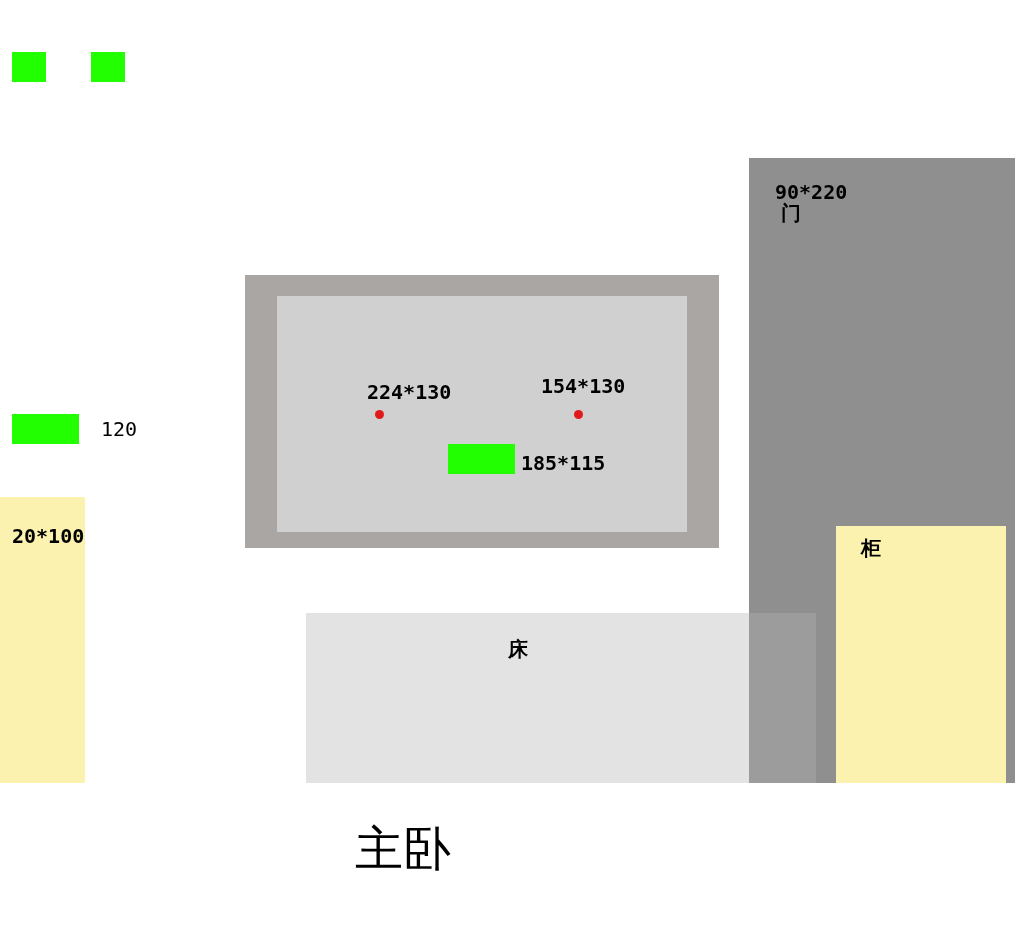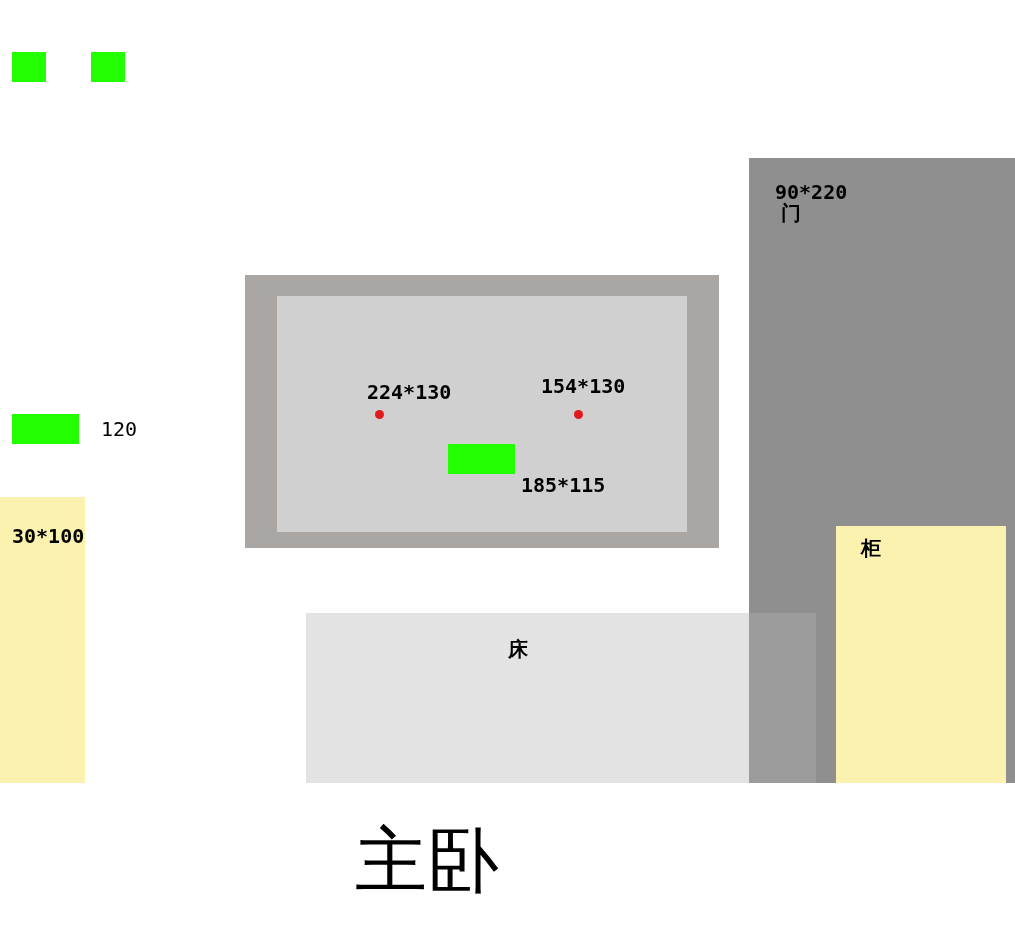--- a/index.html
+++ b/index.html
@@ -12,46 +12,46 @@
     .abs { position: absolute; }
     .lbl { font-size: 20px; font-weight: bold; white-space: nowrap; line-height: 1; }
     .green { background: #22ff00; }
     .door { background: #8f8f8f; }
     .cabinet { background: #fbf2b0; }
     .bed { background: #e3e3e3; }
     .overlap { background: #9c9c9c; }
     .tv-frame { background: #aaa6a4; }
     .tv-inner { background: #d0d0d0; }
     .dot { width: 9px; height: 9px; border-radius: 50%; background: #e0191b; }
-    .title { font-family: "DejaVu Serif", "Liberation Serif", serif; font-size: 72px; line-height: 1; }
+    .title { font-family: "DejaVu Serif", "Liberation Serif", serif; font-size: 48px; line-height: 1; }
   </style>
 </head>
 <body>
 
 <div class="abs green" style="left:12px;top:52px;width:34px;height:30px;"></div>
 <div class="abs green" style="left:91px;top:52px;width:34px;height:30px;"></div>
 
 <div class="abs door" style="left:749px;top:158px;width:266px;height:625px;"></div>
 <div class="abs lbl" style="left:775px;top:182px;">90*220</div>
 <div class="abs lbl" style="left:781px;top:203px;">门</div>
 
 <div class="abs tv-frame" style="left:245px;top:275px;width:474px;height:273px;"></div>
 <div class="abs tv-inner" style="left:277px;top:296px;width:410px;height:236px;"></div>
 <div class="abs lbl" style="left:367px;top:382px;">224*130</div>
 <div class="abs lbl" style="left:541px;top:363px;margin-top:13px;">154*130</div>
 <div class="abs dot" style="left:375px;top:410px;"></div>
 <div class="abs dot" style="left:574px;top:410px;"></div>
 <div class="abs green" style="left:448px;top:444px;width:67px;height:30px;"></div>
-<div class="abs lbl" style="left:521px;top:475px;">185*115</div>
+<div class="abs lbl" style="left:521px;top:453px;">185*115</div>
 
 <div class="abs green" style="left:12px;top:414px;width:67px;height:30px;"></div>
 <div class="abs lbl" style="left:101px;top:419px;font-weight:normal;text-align:center;">120</div>
 
 <div class="abs cabinet" style="left:0px;top:497px;width:85px;height:286px;"></div>
-<div class="abs lbl" style="left:12px;top:526px;">30*100</div>
+<div class="abs lbl" style="left:12px;top:526px;">20*100</div>
 
 <div class="abs bed" style="left:306px;top:613px;width:443px;height:170px;"></div>
 <div class="abs overlap" style="left:749px;top:613px;width:67px;height:170px;"></div>
 <div class="abs lbl" style="left:508px;top:639px;">床</div>
 
 <div class="abs cabinet" style="left:836px;top:526px;width:170px;height:257px;"></div>
 <div class="abs lbl" style="left:861px;top:538px;">柜</div>
 
 <div class="abs title" style="left:355px;top:824px;">主卧</div>
 

